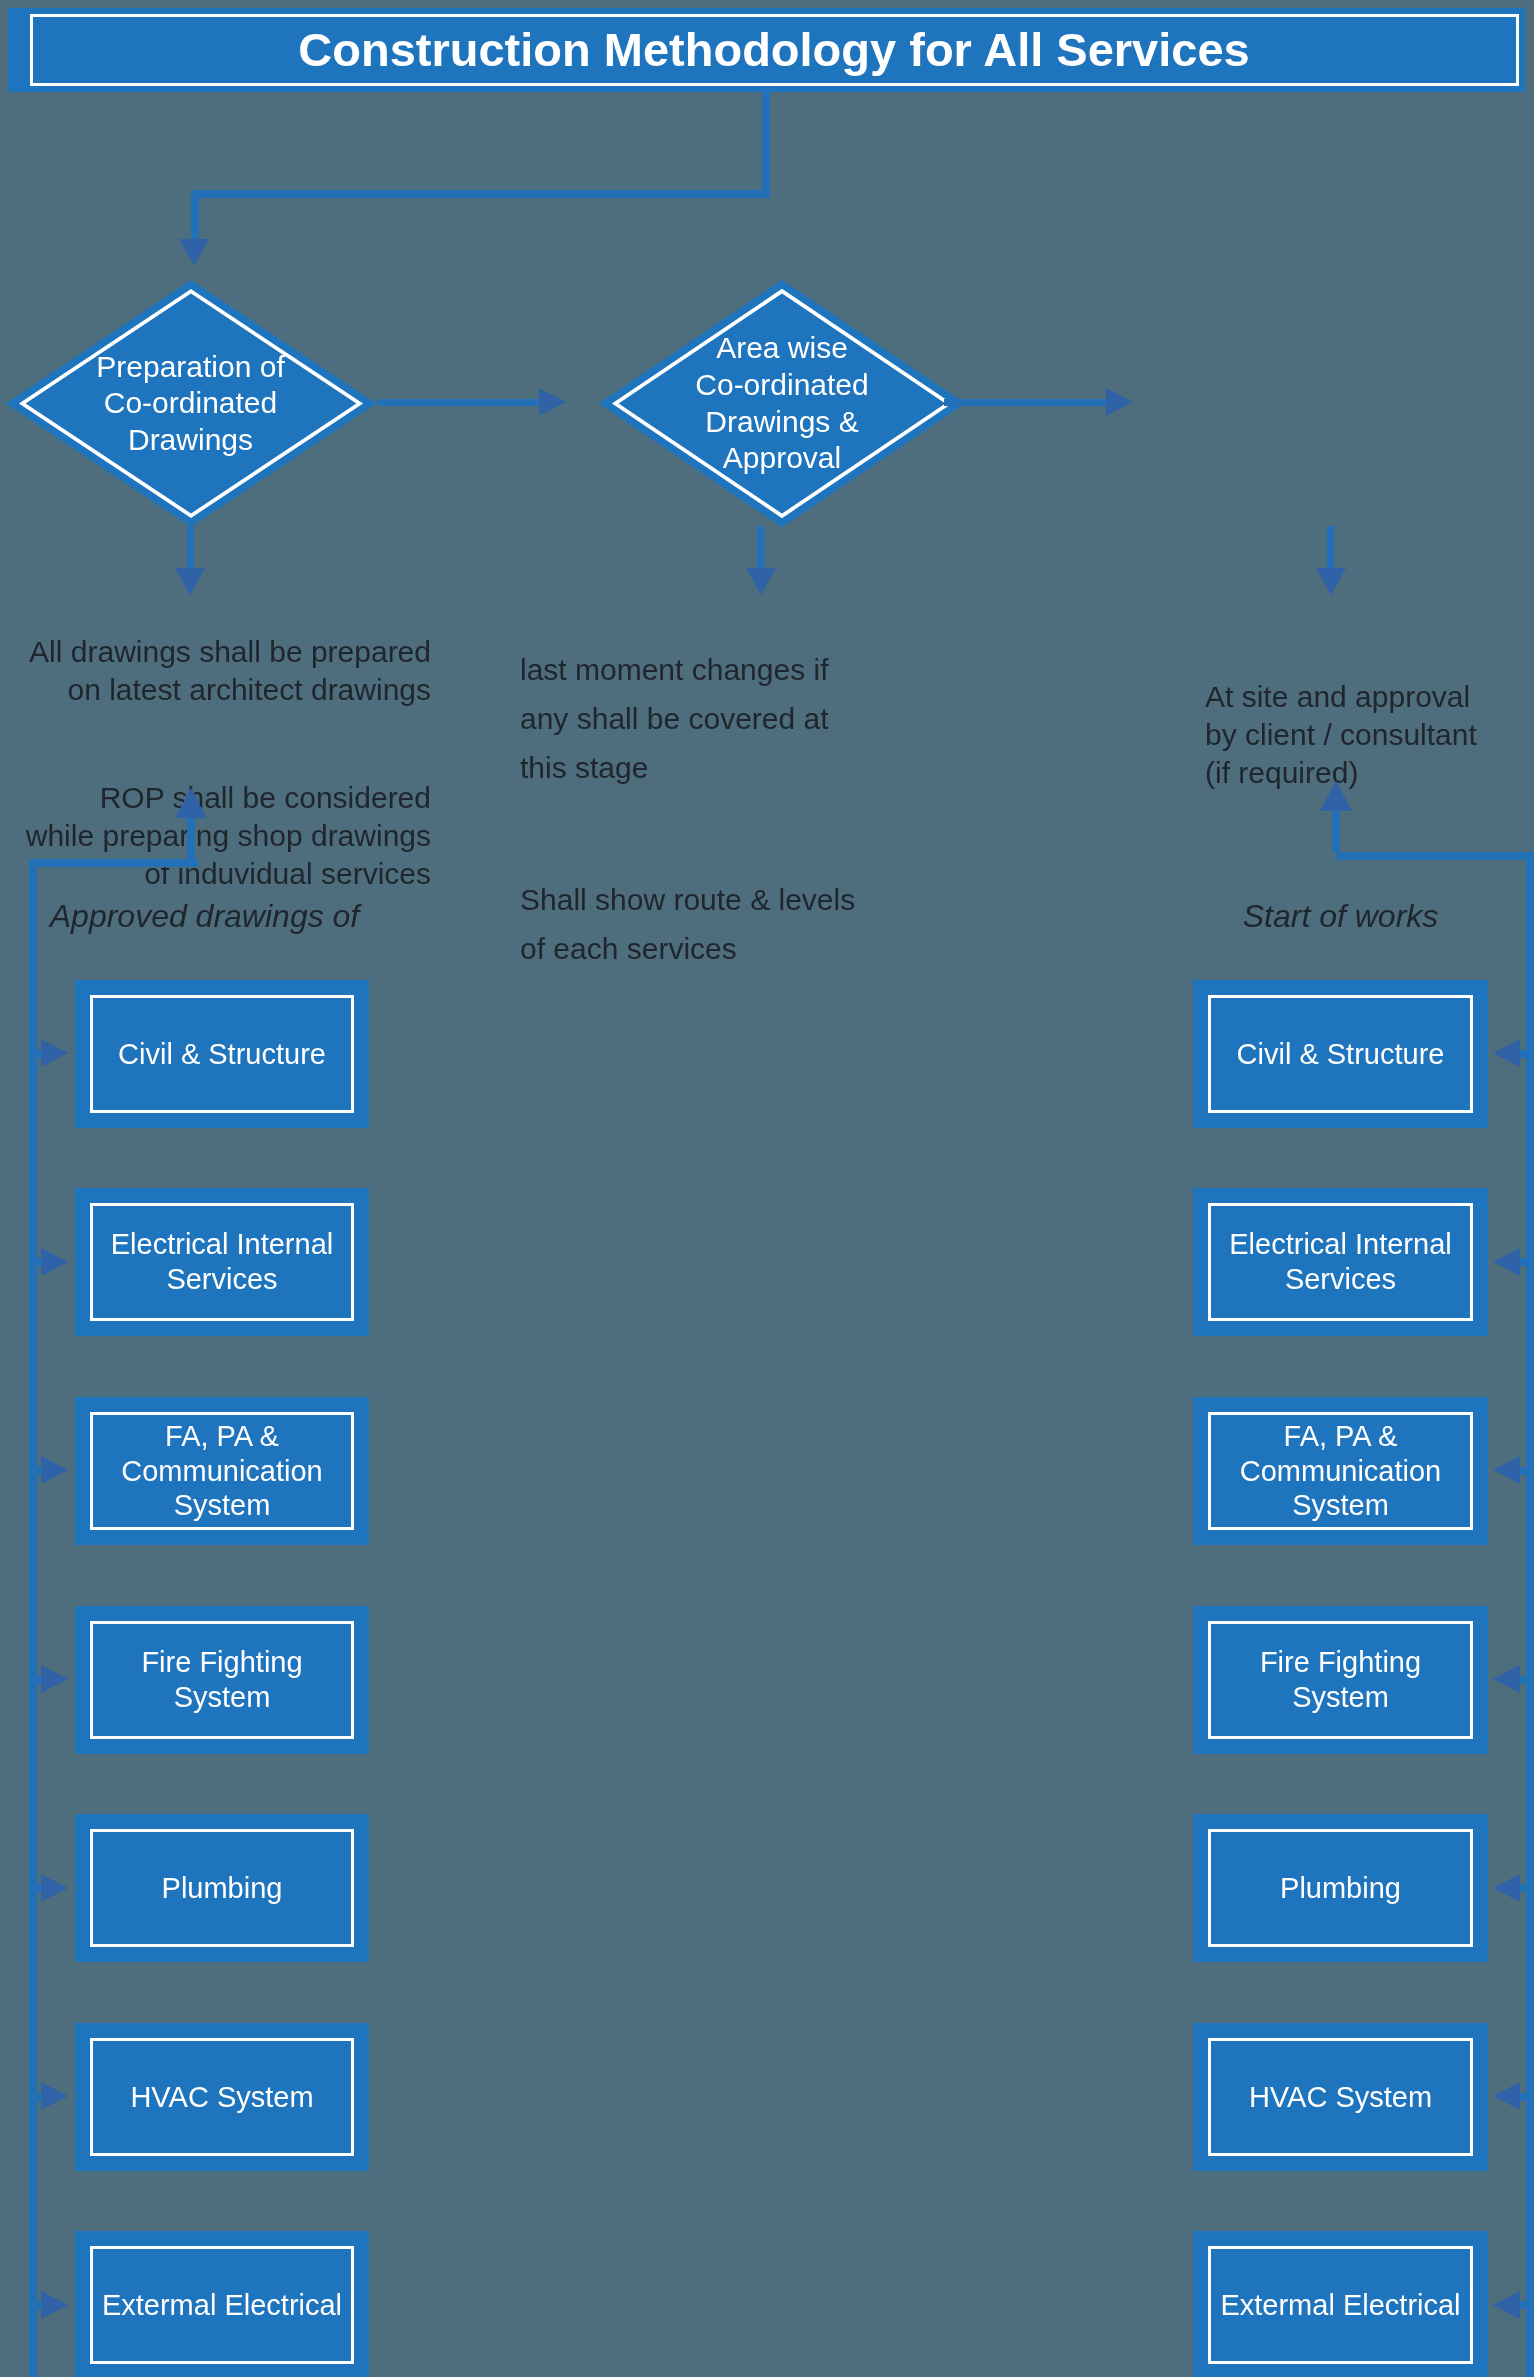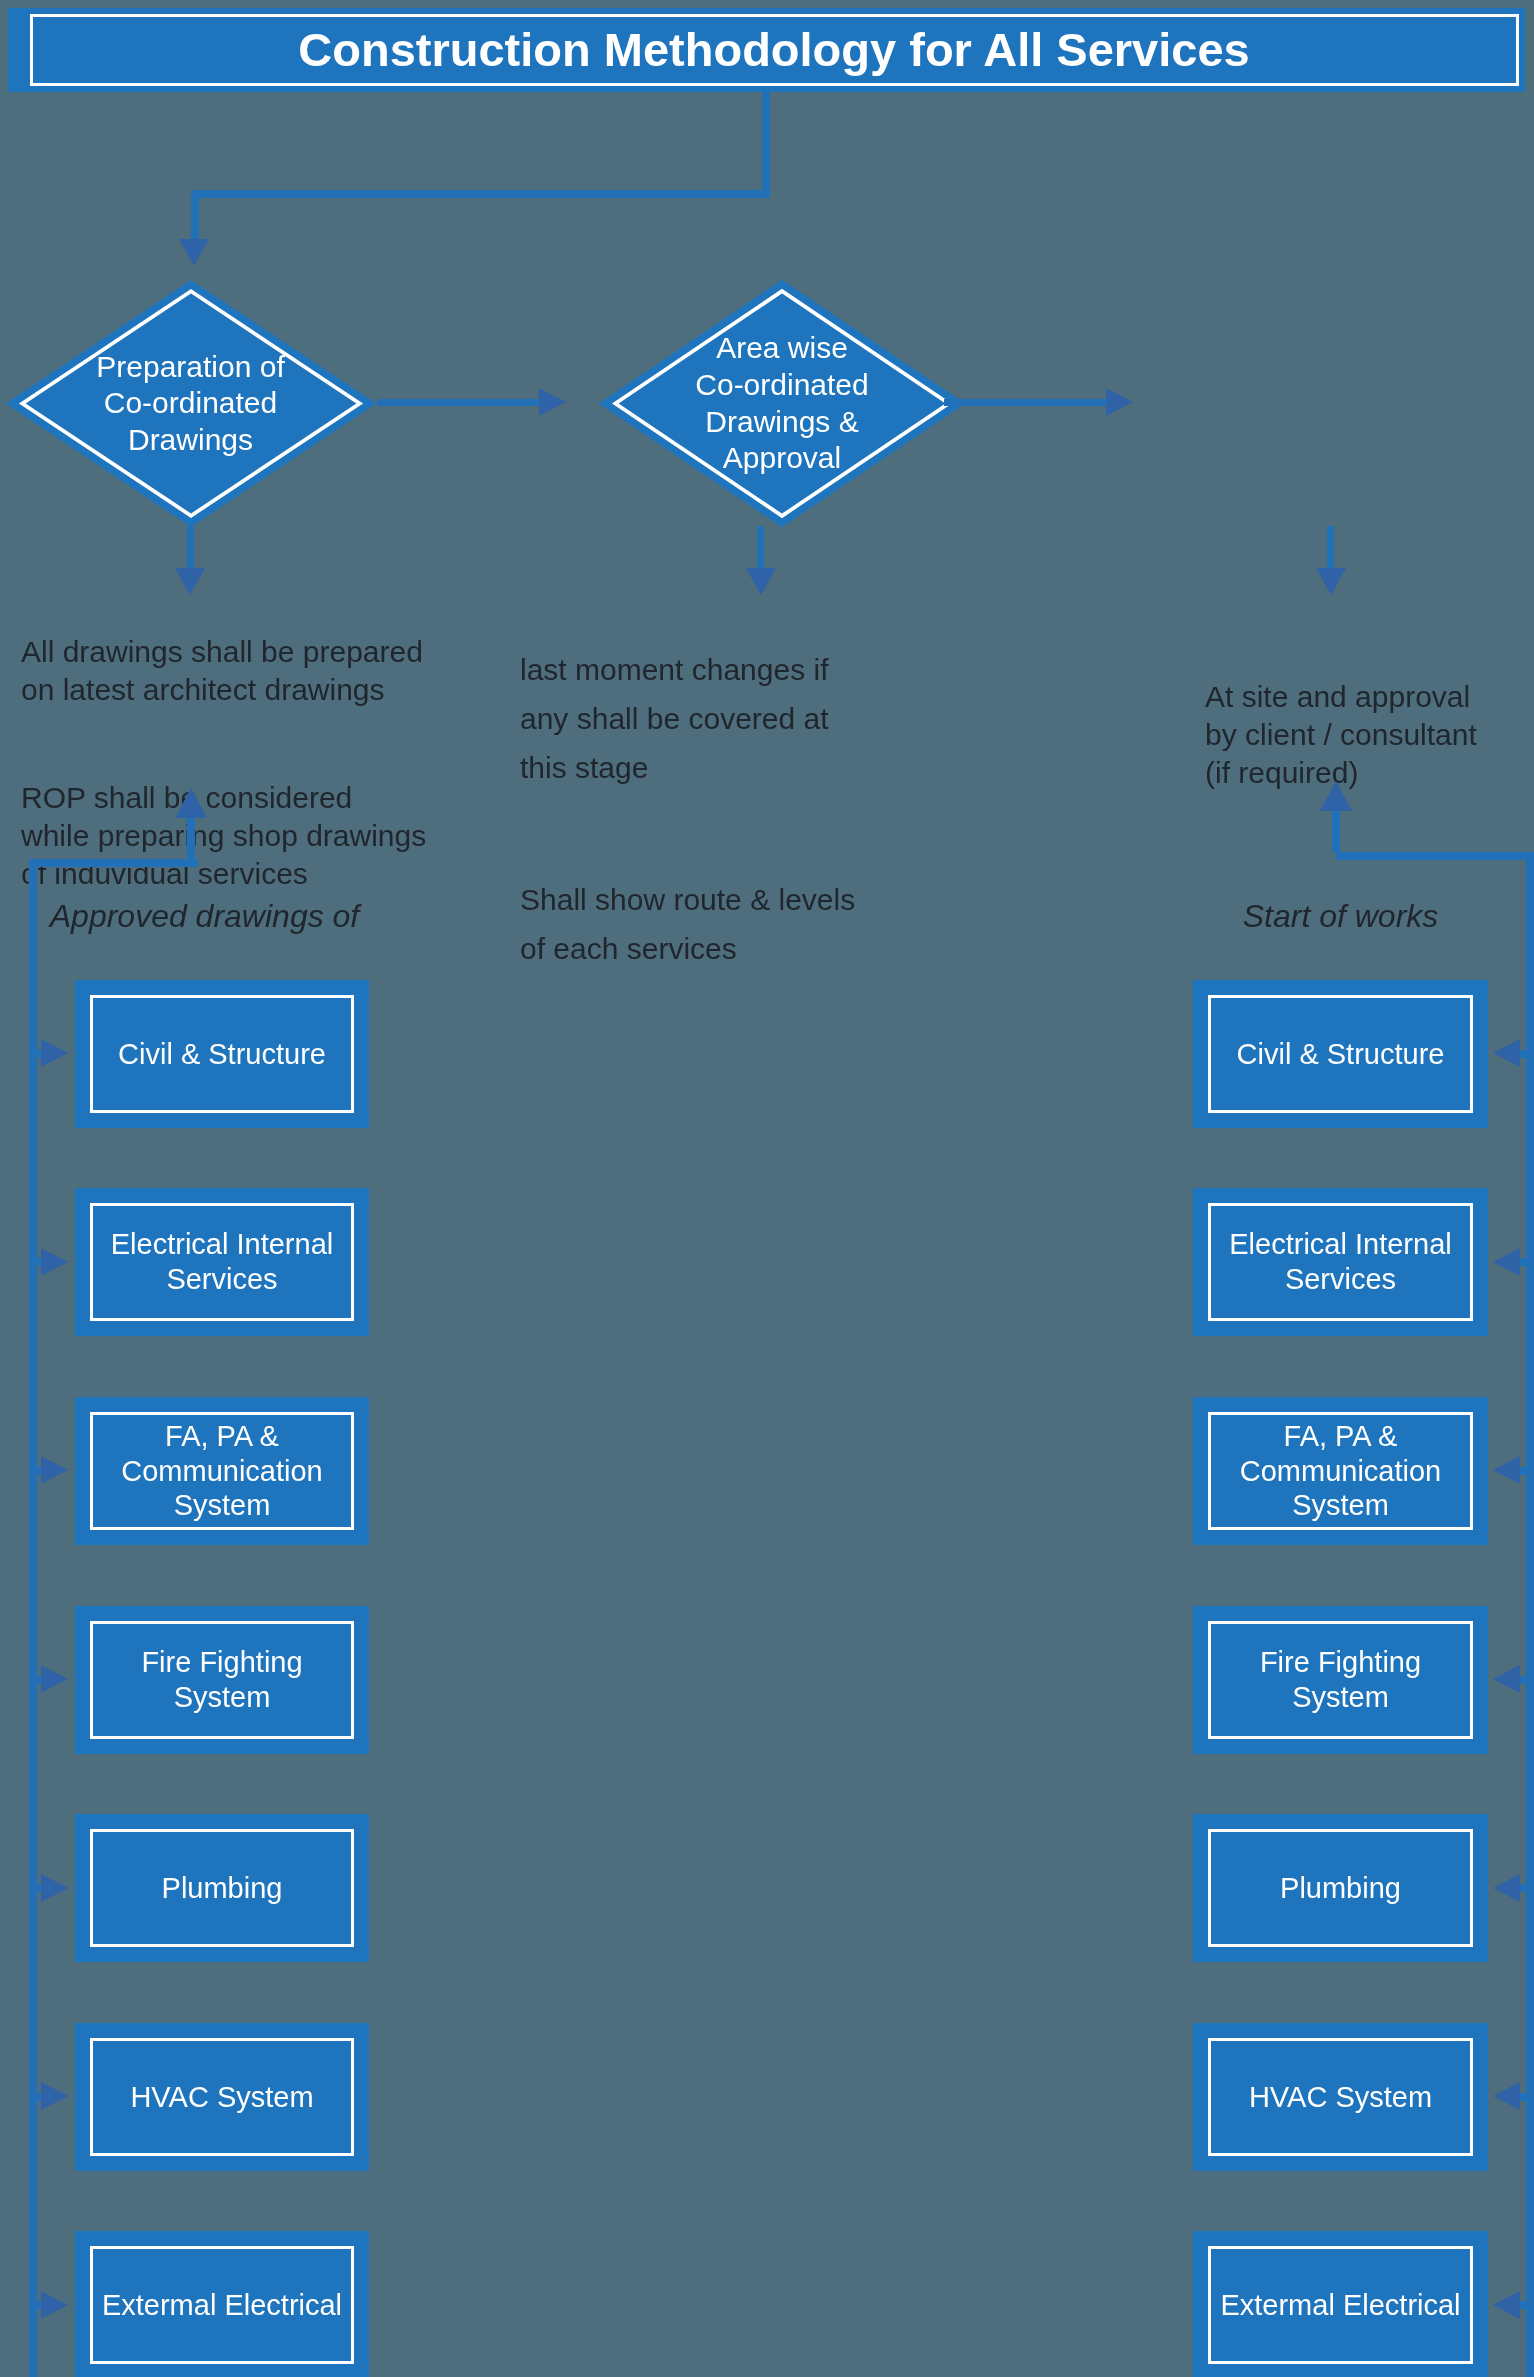--- a/index.html
+++ b/index.html
@@ -28,21 +28,21 @@
   .tri-left{border-top:14.3px solid transparent;border-bottom:14.3px solid transparent;border-right:27px solid var(--arrow);}
 
   
   .diamond{position:absolute;width:372px;height:249px;}
   .diamond svg{position:absolute;left:0;top:0;width:100%;height:100%;}
   .diamond-label{position:absolute;inset:0;display:flex;align-items:center;justify-content:center;text-align:center;color:#fff;font-size:30px;line-height:1.22;white-space:pre-line;}
 
   
   .note{position:absolute;color:var(--ink);font-size:30px;line-height:38px;white-space:pre-line;}
   .note p{white-space:pre-line;}
-  .note-left p{margin:0 0 32px 12px;}
+  .note-left p{margin:0 0 32px 0;text-align:right;}
   .note-mid{line-height:49px;}
   .note-mid p{margin:0 0 34px 0;}
 
   .col-heading{position:absolute;color:var(--ink);font-size:32px;text-align:center;}
 
   
   .svc{position:absolute;width:294px;height:148px;background:var(--blue);}
   .svc-inner{position:absolute;inset:15px;border:3.8px solid #fff;display:flex;align-items:center;justify-content:center;}
   .svc-label{color:#fff;font-size:29px;line-height:1.2;text-align:center;white-space:pre-line;padding:0 3px;}
 </style>

